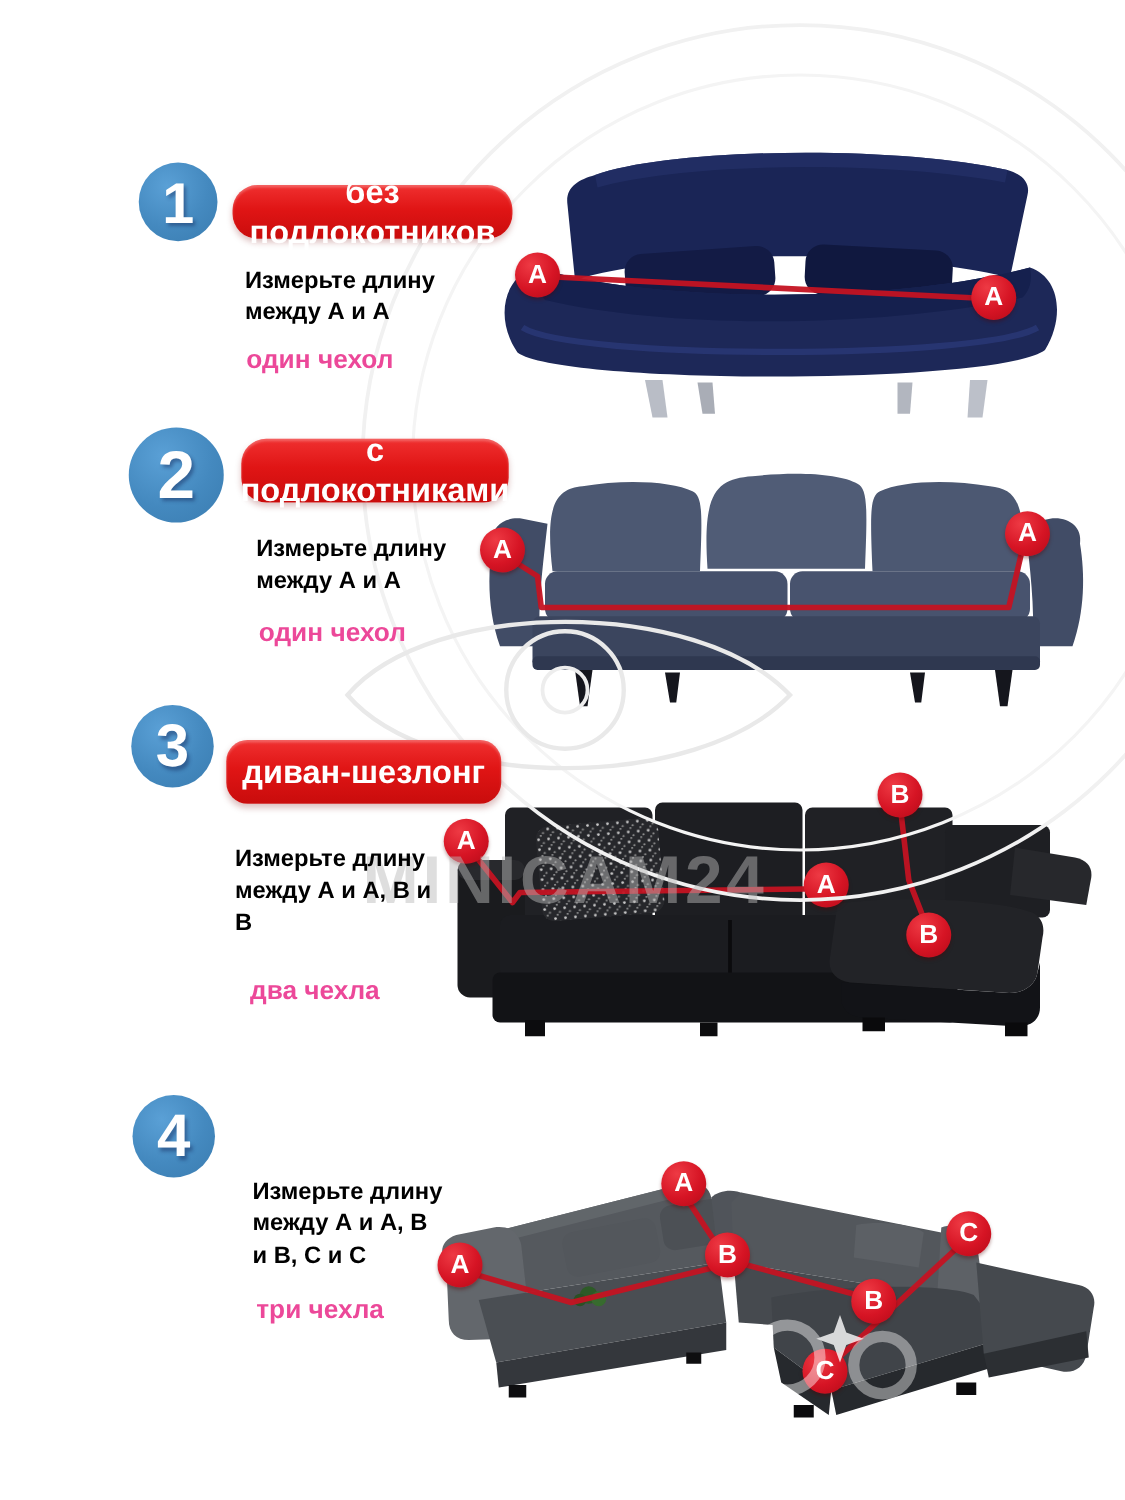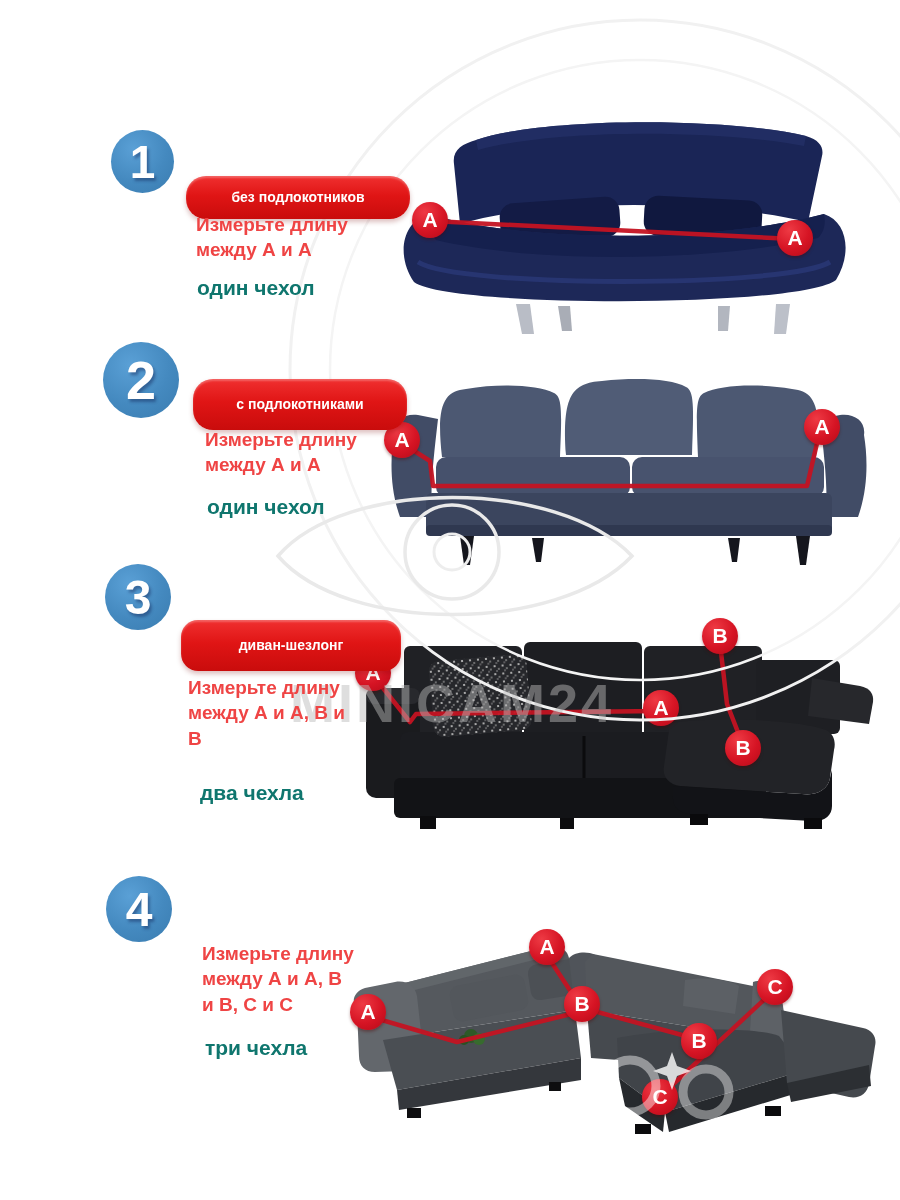--- a/index.html
+++ b/index.html
@@ -8,39 +8,39 @@
   
   .num{position:absolute;border-radius:50%;color:#fff;font-weight:bold;
        display:flex;align-items:center;justify-content:center;z-index:5;
        background:radial-gradient(circle at 36% 30%, #5aa0d6 0%, #4489bf 55%, #3a7cb0 100%);
        text-shadow:2px 3px 3px rgba(20,40,90,.45);}
   .num1{left:111px;top:130px;width:63px;height:63px;font-size:46px;}
   .num2{left:103px;top:342px;width:76px;height:76px;font-size:54px;}
   .num3{left:105px;top:564px;width:66px;height:66px;font-size:48px;}
   .num4{left:106px;top:876px;width:66px;height:66px;font-size:48px;}
   
-  .banner{position:absolute;z-index:5;color:#fff;font-weight:bold;font-size:14px;
+  .banner{position:absolute;z-index:5;color:#fff;font-weight:bold;font-size:26px;
           background:linear-gradient(180deg,#f03030 0%,#e01515 45%,#c90c0c 100%);
           border-radius:20px;display:flex;align-items:center;justify-content:center;
           text-align:center;white-space:pre-line;line-height:1.22;
-          box-shadow:0 3px 5px rgba(120,0,0,.25), inset 0 2px 2px rgba(255,255,255,.25);margin-top:28px;}
+          box-shadow:0 3px 5px rgba(120,0,0,.25), inset 0 2px 2px rgba(255,255,255,.25);}
   .banner1{left:186px;top:148px;width:224px;height:43px;}
   .banner2{left:193px;top:351px;width:214px;height:51px;}
   .banner3{left:181px;top:592px;width:220px;height:51px;border-radius:17px;}
   .banner4{left:181px;top:854px;width:223px;height:57px;justify-content:flex-start;
            text-align:left;padding-left:16px;box-sizing:border-box;}
   
-  .instr{position:absolute;z-index:5;color:#ef4444;font-weight:bold;font-size:19px;
+  .instr{position:absolute;z-index:5;color:#000000;font-weight:bold;font-size:19px;
          line-height:1.34;white-space:pre-line;}
   .instr1{left:196px;top:212px;}
   .instr2{left:205px;top:427px;}
   .instr3{left:188px;top:675px;}
   .instr4{left:202px;top:941px;}
   
-  .covers{position:absolute;z-index:5;color:#0f766e;font-weight:bold;font-size:21px;}
+  .covers{position:absolute;z-index:5;color:#ec4899;font-weight:bold;font-size:21px;}
   .covers1{left:197px;top:276px;}
   .covers2{left:207px;top:495px;}
   .covers3{left:200px;top:781px;}
   .covers4{left:205px;top:1036px;}
   
   .sofa{position:absolute;z-index:1;}
   .sofa1{left:388px;top:112px;width:472px;height:225px;}
   .sofa2{left:380px;top:365px;width:498px;height:205px;}
   .sofa3{left:360px;top:628px;width:520px;height:210px;}
   .sofa4{left:335px;top:918px;width:560px;height:225px;}

